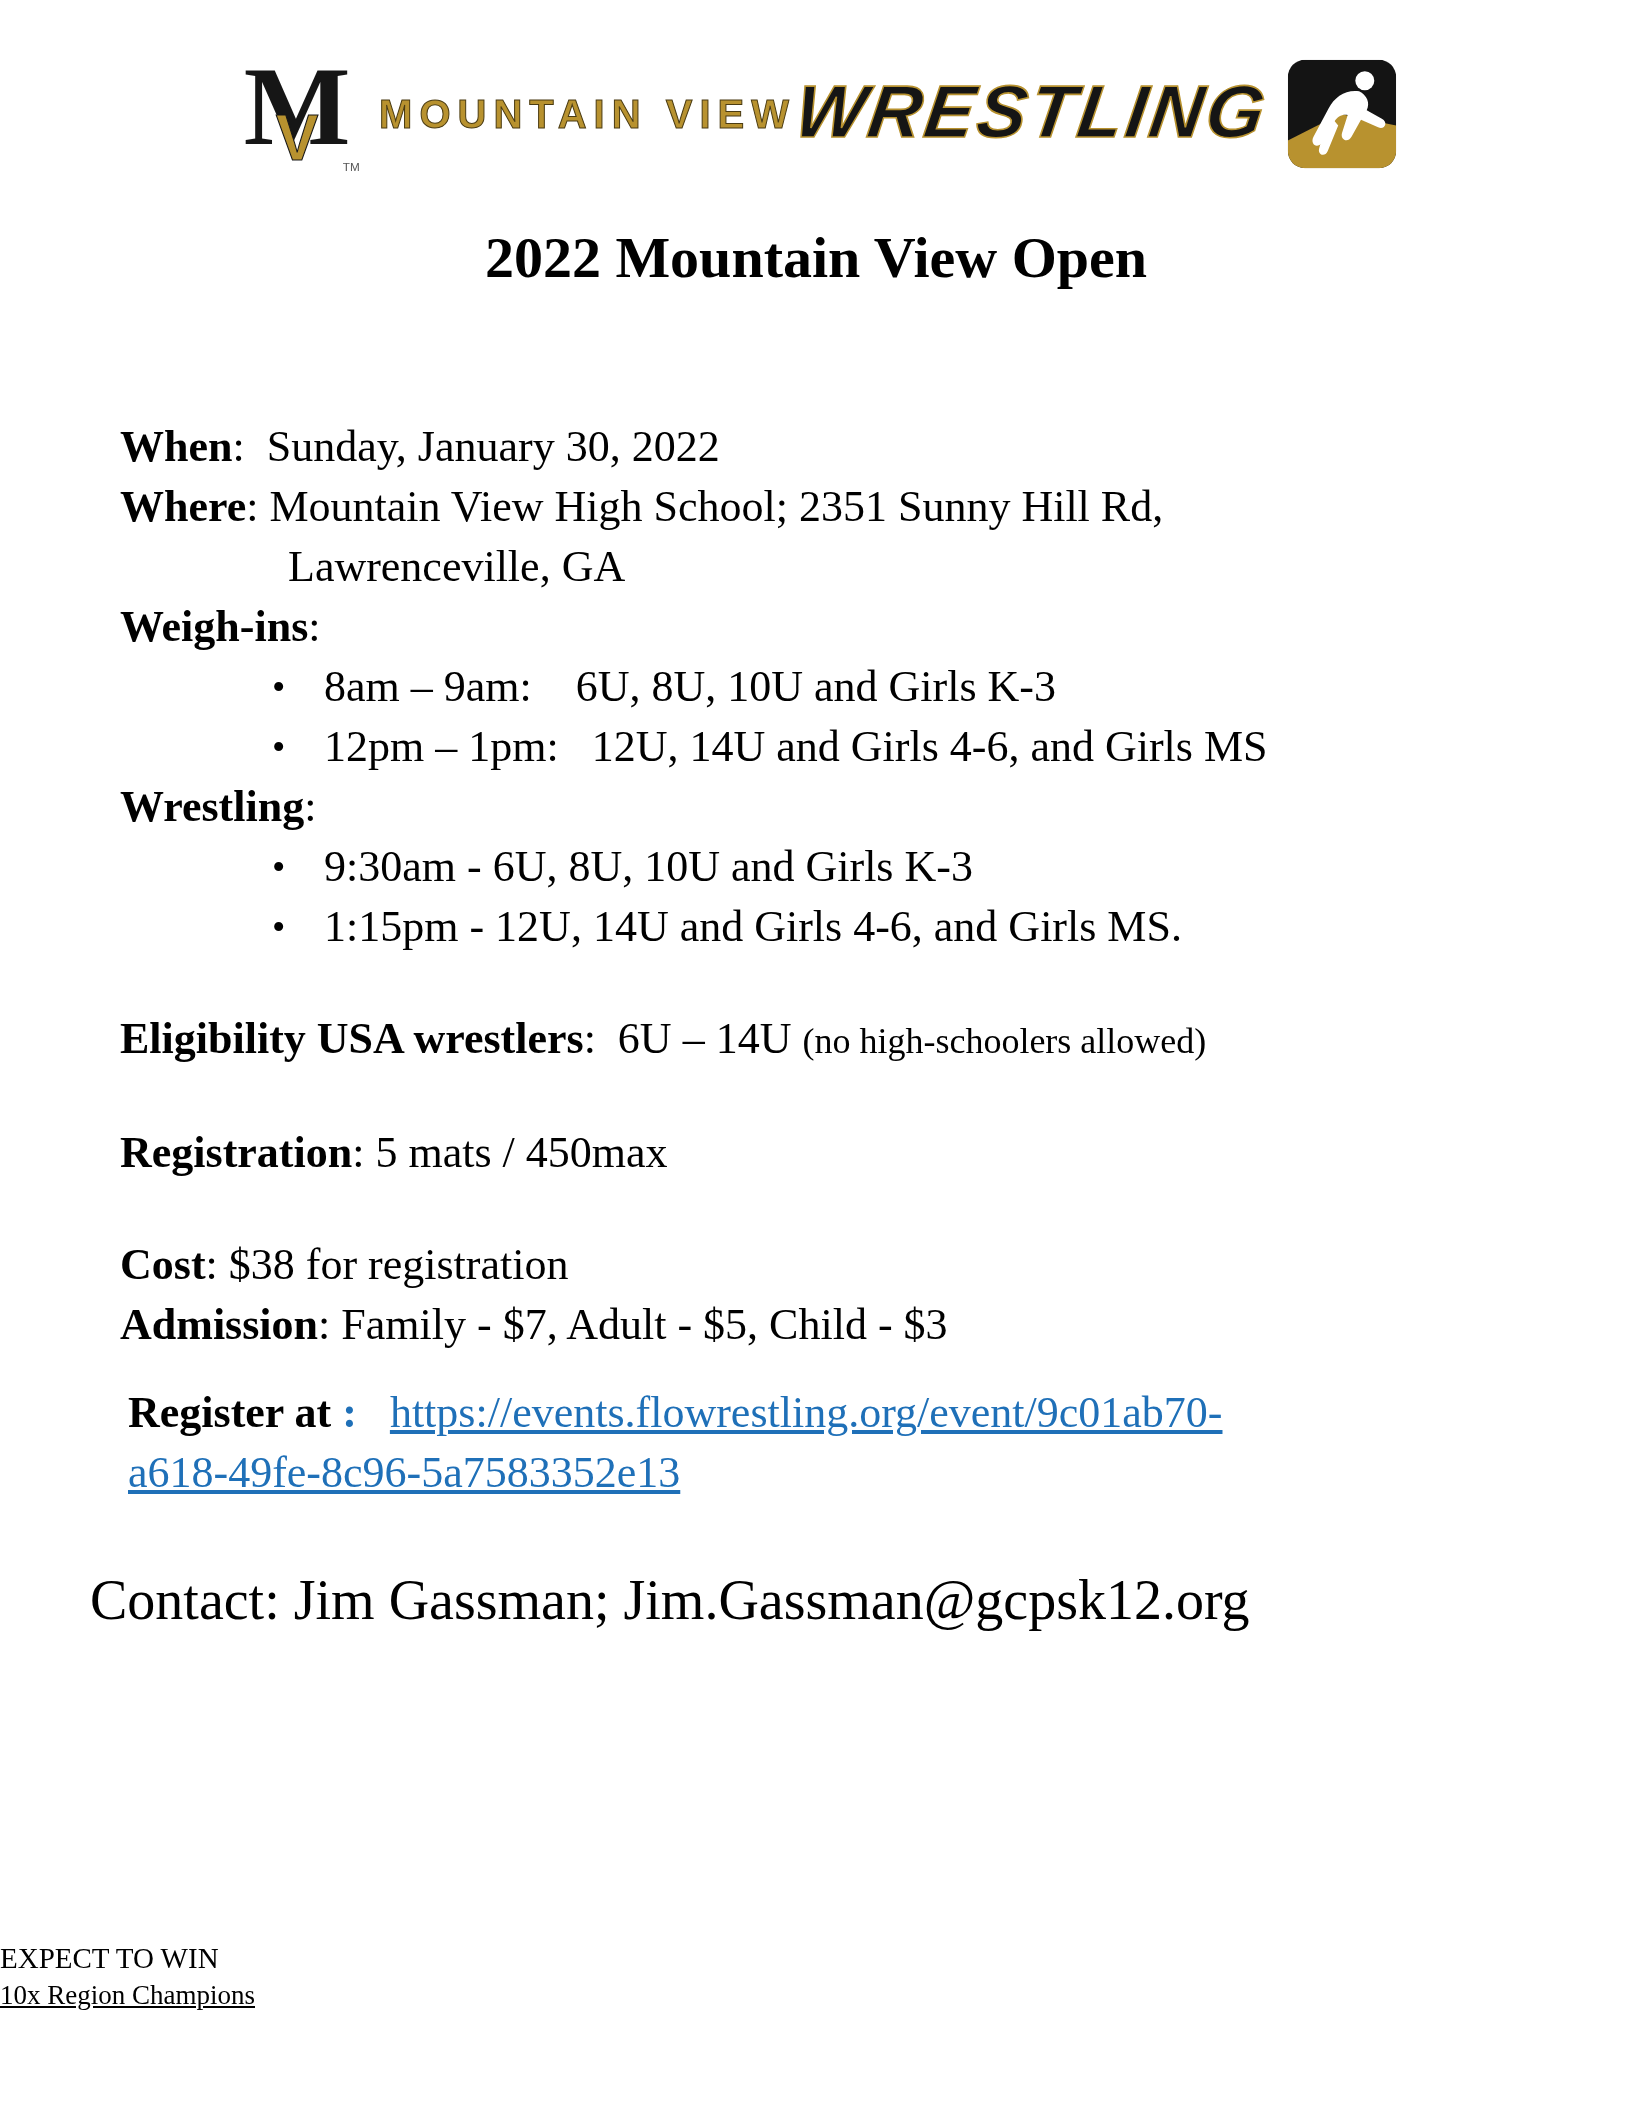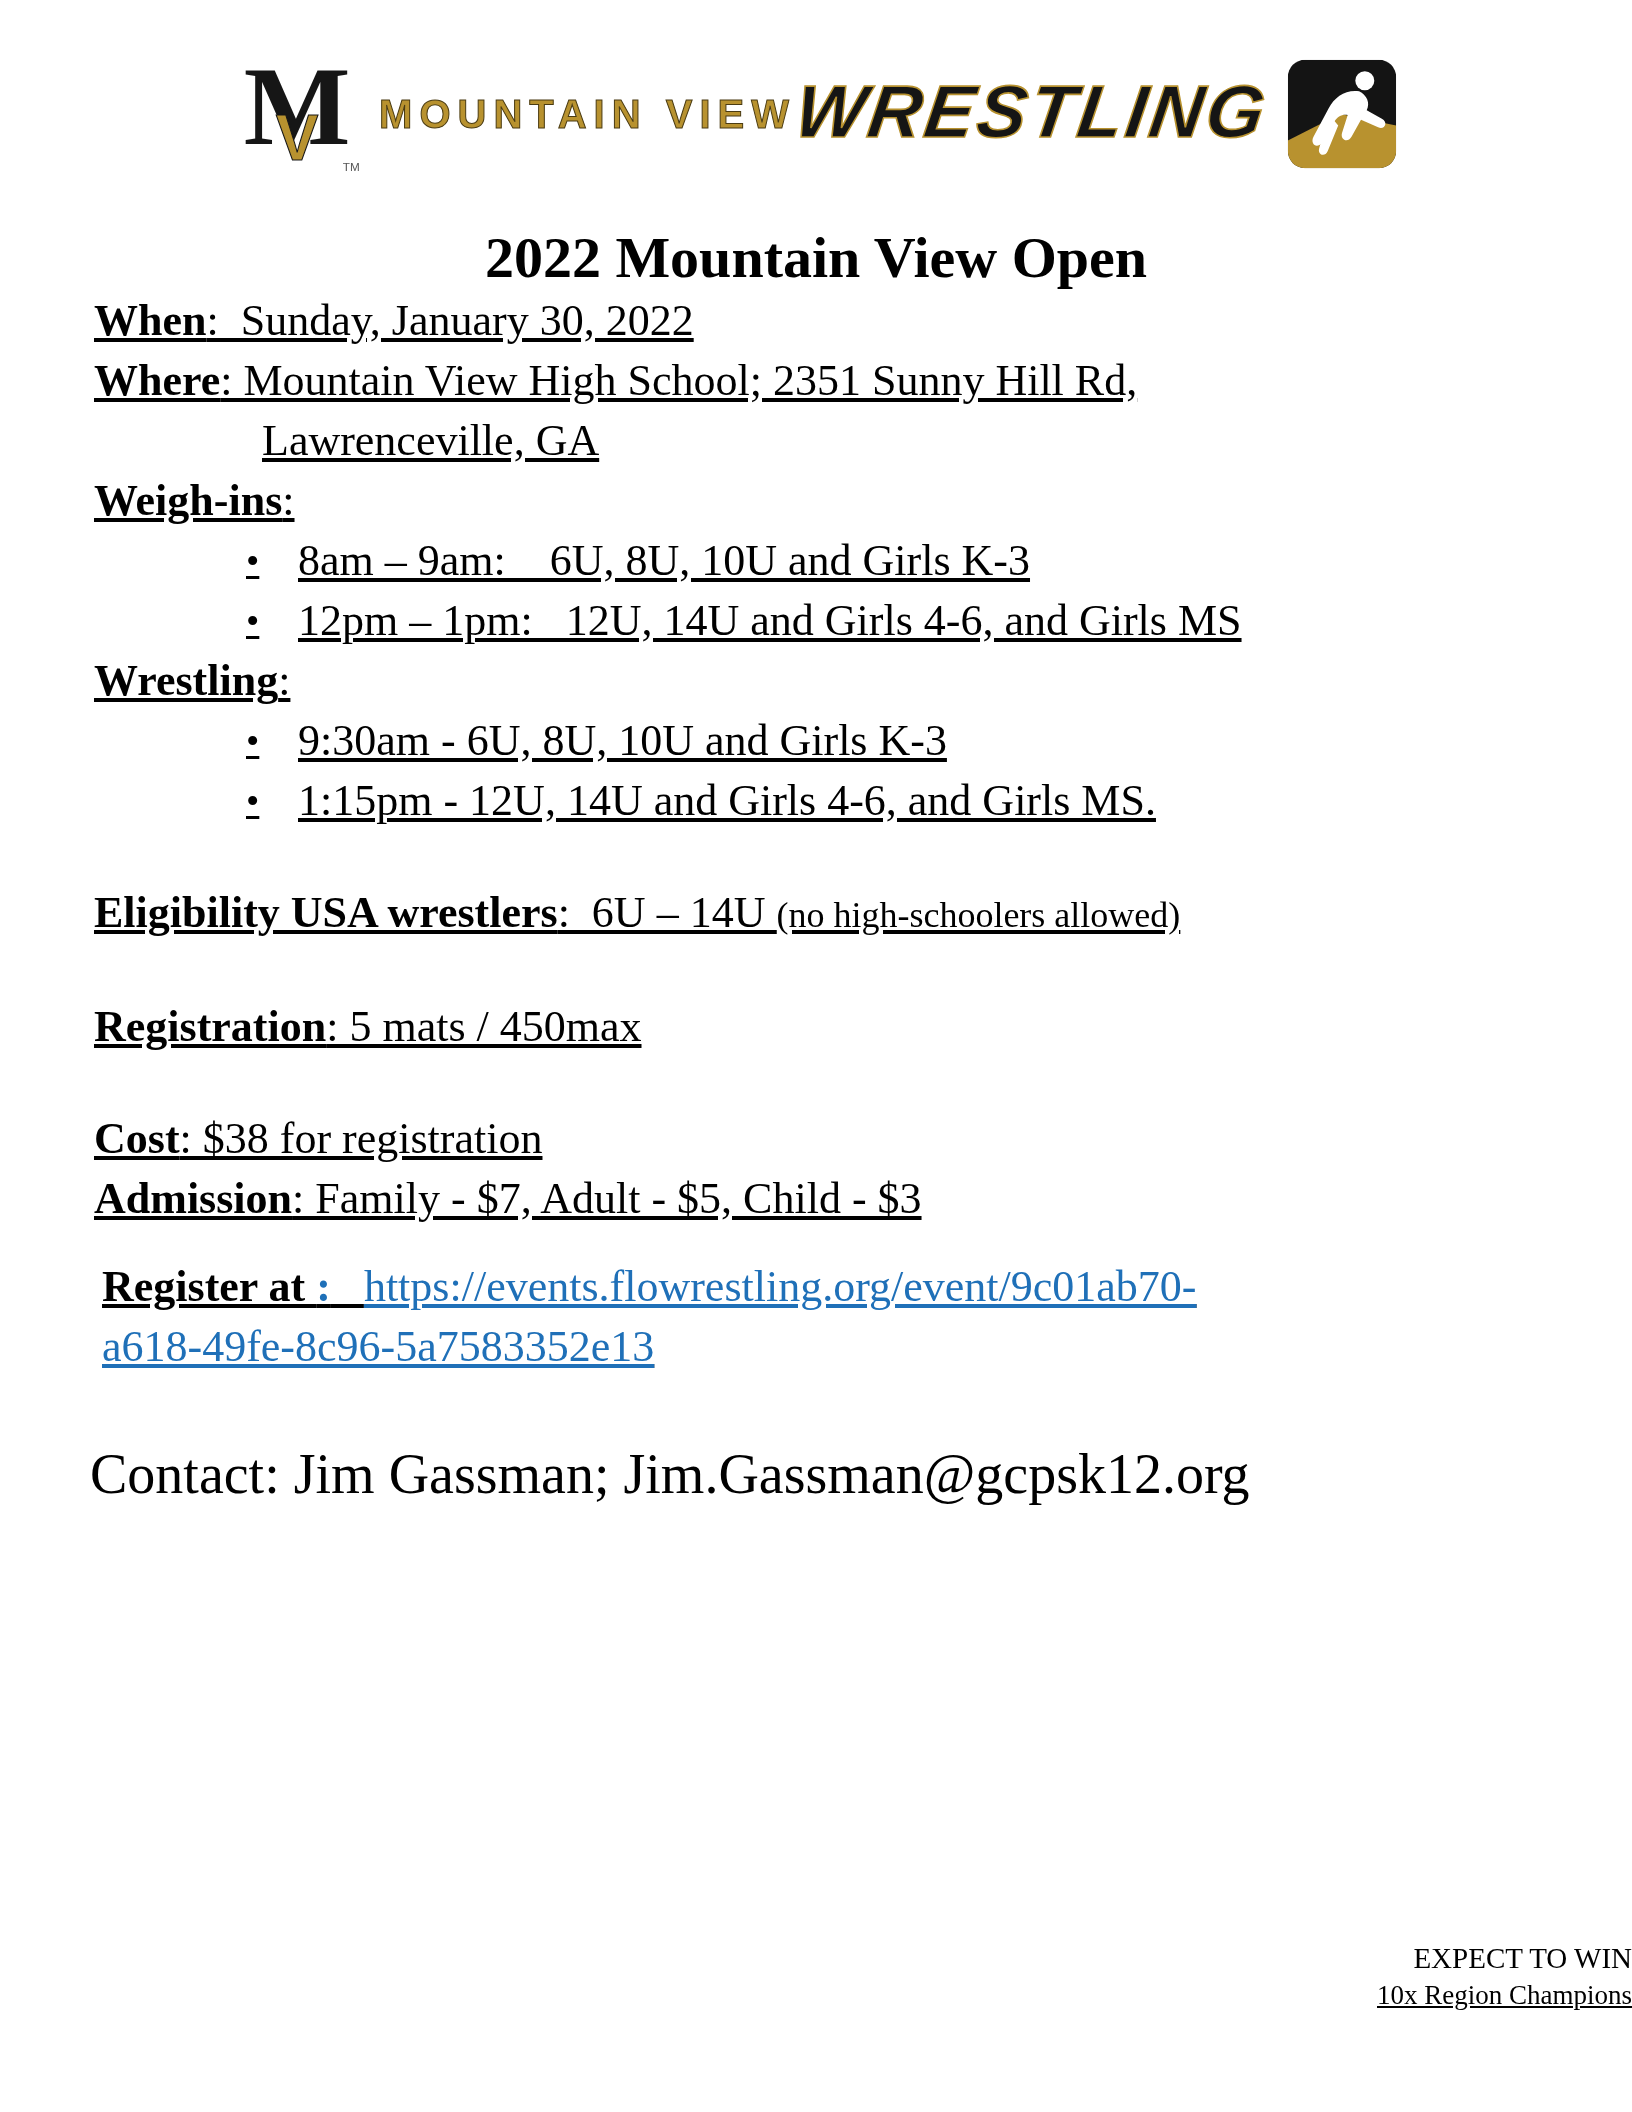--- a/index.html
+++ b/index.html
@@ -33,22 +33,23 @@
   }
   
   .doc-title{
     text-align:center;margin-top:46px;
     font-size:58px;font-weight:bold;
     text-decoration-thickness:5px;
     text-underline-offset:10px;
   }
   
   .content{
-    padding:0 94px;
-    font-size:44px;line-height:60px;text-decoration:underline;
+    margin-top:126px;
+    padding:0 120px;
+    font-size:44px;line-height:60px;
   }
   .row{white-space:pre-wrap;}
   .lbl{font-weight:bold;}
   .val{white-space:pre-wrap;}
   .indent2{padding-left:168px;}
   .bullet-row{display:flex;padding-left:152px;}
   .bullet-glyph{width:52px;flex:none;font-size:38px;}
   .bullet-text{white-space:pre-wrap;}
   .gap-lg{margin-top:52px;}
   .gap-md{margin-top:28px;}
@@ -63,21 +64,21 @@
   .register-colon{color:#1f70b8;font-weight:bold;}
   .awards-colon{font-size:30px;font-weight:bold;padding:0 6px 0 8px;}
   sup.ord{font-size:29px;line-height:0;vertical-align:super;}
   .contact-line{
     padding:0 90px;margin-top:64px;
     font-size:56px;line-height:66px;
   }
   
   .footer{
     position:absolute;left:0;right:0;top:1940px;
-    text-align:right;line-height:37px;
+    text-align:left;line-height:37px;
   }
   .footer-line1{font-size:29px;}
   .footer-line2{font-size:27px;text-decoration:underline;}
 </style>
 </head>
 <body>
 
 <div class="page">
 
   <div class="logo-row">

